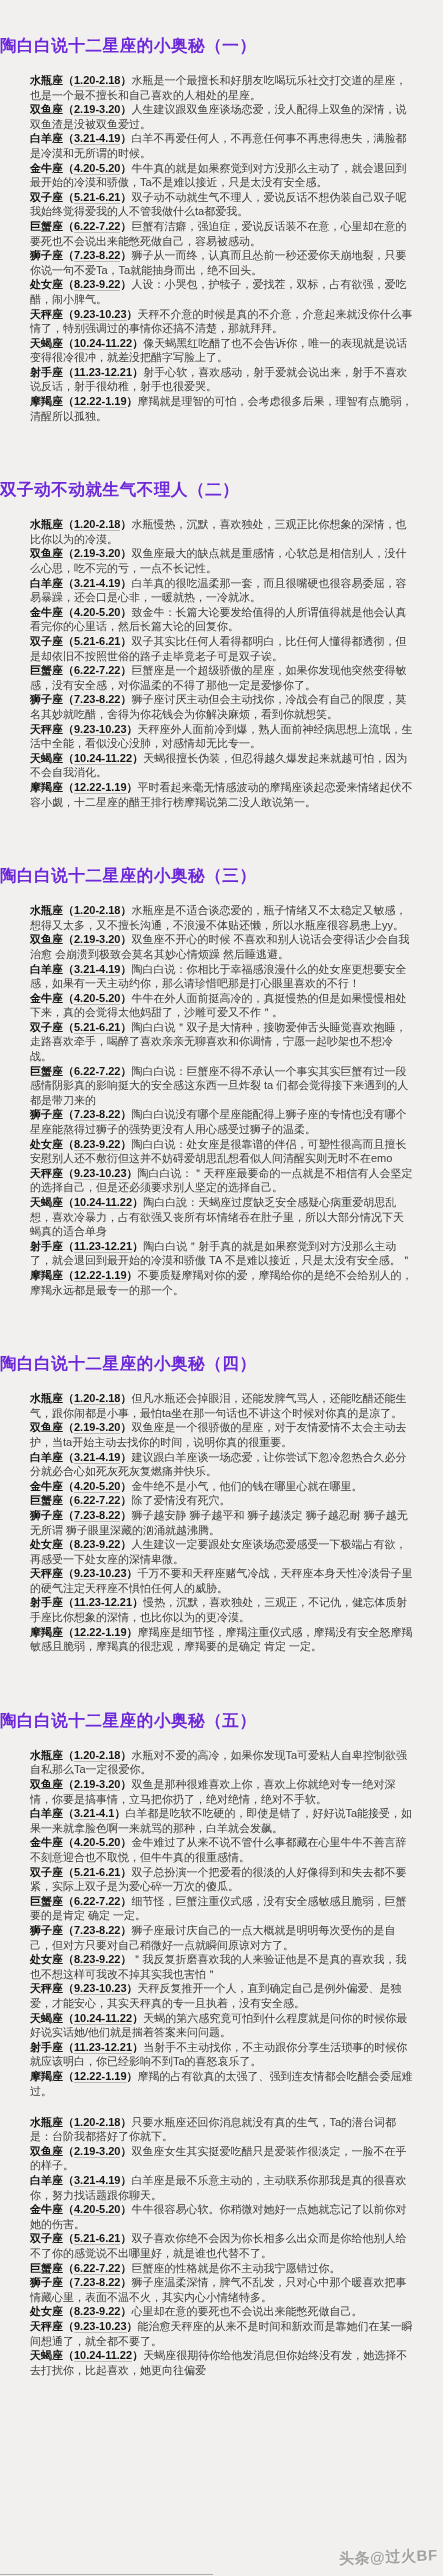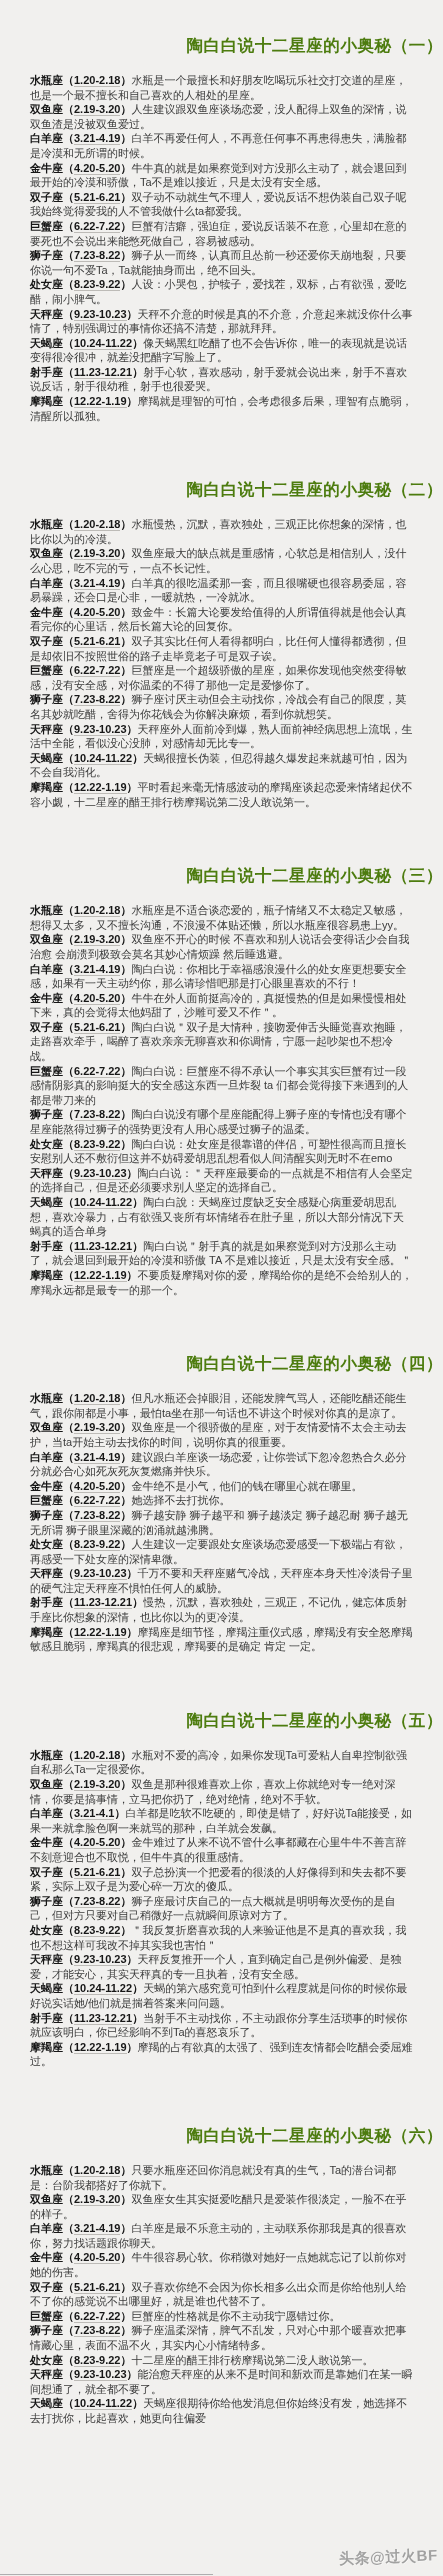--- a/index.html
+++ b/index.html
@@ -5,23 +5,23 @@
   html,body{margin:0;padding:0;}
   body{
     width:443px;height:2576px;position:relative;overflow:hidden;
     background:#f1f0ee;
     font-family:"Liberation Sans","DejaVu Sans",sans-serif;
   }
   .page{width:443px;height:2576px;position:relative;overflow:hidden;}
   .section{display:block;}
   .section-title{
     margin:56px 0 0 0;
-    text-align:right;
+    text-align:left;
     font-size:16.5px;line-height:21.5px;
-    font-weight:bold;color:#4d7c0f;
+    font-weight:bold;color:#6d28d9;
     letter-spacing:0.6px;
   }
   .section.first .section-title{margin-top:35px;}
   .entries{margin:16.5px 30px 0 30px;}
   .entry{
     margin:0;padding:0;
     font-size:11px;line-height:14.6px;
     color:#3a3a3a;text-align:left;
   }
   .sign{font-weight:bold;color:#161616;}
@@ -62,21 +62,21 @@
           <p class="entry"><span class="sign">巨蟹座</span><span class="date-wrap">（</span><span class="date-num">6.22-7.22</span><span class="date-wrap">）</span><span class="desc">巨蟹有洁癖，强迫症，爱说反话装不在意，心里却在意的要死也不会说出来能憋死做自己，容易被感动。</span></p>
           <p class="entry"><span class="sign">狮子座</span><span class="date-wrap">（</span><span class="date-num">7.23-8.22</span><span class="date-wrap">）</span><span class="desc">狮子从一而终，认真而且怂前一秒还爱你天崩地裂，只要你说一句不爱Ta，Ta就能抽身而出，绝不回头。</span></p>
           <p class="entry"><span class="sign">处女座</span><span class="date-wrap">（</span><span class="date-num">8.23-9.22</span><span class="date-wrap">）</span><span class="desc">人设：小哭包，护犊子，爱找茬，双标，占有欲强，爱吃醋，闹小脾气。</span></p>
           <p class="entry"><span class="sign">天秤座</span><span class="date-wrap">（</span><span class="date-num">9.23-10.23</span><span class="date-wrap">）</span><span class="desc">天秤不介意的时候是真的不介意，介意起来就没你什么事情了，特别强调过的事情你还搞不清楚，那就拜拜。</span></p>
           <p class="entry"><span class="sign">天蝎座</span><span class="date-wrap">（</span><span class="date-num">10.24-11.22</span><span class="date-wrap">）</span><span class="desc">像天蝎黑红吃醋了也不会告诉你，唯一的表现就是说话变得很冷很冲，就差没把醋字写脸上了。</span></p>
           <p class="entry"><span class="sign">射手座</span><span class="date-wrap">（</span><span class="date-num">11.23-12.21</span><span class="date-wrap">）</span><span class="desc">射手心软，喜欢感动，射手爱就会说出来，射手不喜欢说反话，射手很幼稚，射手也很爱哭。</span></p>
           <p class="entry"><span class="sign">摩羯座</span><span class="date-wrap">（</span><span class="date-num">12.22-1.19</span><span class="date-wrap">）</span><span class="desc">摩羯就是理智的可怕，会考虑很多后果，理智有点脆弱，清醒所以孤独。</span></p>
         </div>
       </div>
       <div class="section">
-        <h2 class="section-title">陶白白说十二星座的小奥秘（二）</h2>
+        <h2 class="section-title">双子动不动就生气不理人（二）</h2>
         <div class="entries">
           <p class="entry"><span class="sign">水瓶座</span><span class="date-wrap">（</span><span class="date-num">1.20-2.18</span><span class="date-wrap">）</span><span class="desc">水瓶慢热，沉默，喜欢独处，三观正比你想象的深情，也比你以为的冷漠。</span></p>
           <p class="entry"><span class="sign">双鱼座</span><span class="date-wrap">（</span><span class="date-num">2.19-3.20</span><span class="date-wrap">）</span><span class="desc">双鱼座最大的缺点就是重感情，心软总是相信别人，没什么心思，吃不完的亏，一点不长记性。</span></p>
           <p class="entry"><span class="sign">白羊座</span><span class="date-wrap">（</span><span class="date-num">3.21-4.19</span><span class="date-wrap">）</span><span class="desc">白羊真的很吃温柔那一套，而且很嘴硬也很容易委屈，容易暴躁，还会口是心非，一暖就热，一冷就冰。</span></p>
           <p class="entry"><span class="sign">金牛座</span><span class="date-wrap">（</span><span class="date-num">4.20-5.20</span><span class="date-wrap">）</span><span class="desc">致金牛：长篇大论要发给值得的人所谓值得就是他会认真看完你的心里话，然后长篇大论的回复你。</span></p>
           <p class="entry"><span class="sign">双子座</span><span class="date-wrap">（</span><span class="date-num">5.21-6.21</span><span class="date-wrap">）</span><span class="desc">双子其实比任何人看得都明白，比任何人懂得都透彻，但是却依旧不按照世俗的路子走毕竟老子可是双子诶。</span></p>
           <p class="entry"><span class="sign">巨蟹座</span><span class="date-wrap">（</span><span class="date-num">6.22-7.22</span><span class="date-wrap">）</span><span class="desc">巨蟹座是一个超级骄傲的星座，如果你发现他突然变得敏感，没有安全感，对你温柔的不得了那他一定是爱惨你了。</span></p>
           <p class="entry"><span class="sign">狮子座</span><span class="date-wrap">（</span><span class="date-num">7.23-8.22</span><span class="date-wrap">）</span><span class="desc">狮子座讨厌主动但会主动找你，冷战会有自己的限度，莫名其妙就吃醋，舍得为你花钱会为你解决麻烦，看到你就想笑。</span></p>
           <p class="entry"><span class="sign">天秤座</span><span class="date-wrap">（</span><span class="date-num">9.23-10.23</span><span class="date-wrap">）</span><span class="desc">天秤座外人面前冷到爆，熟人面前神经病思想上流氓，生活中全能，看似没心没肺，对感情却无比专一。</span></p>
           <p class="entry"><span class="sign">天蝎座</span><span class="date-wrap">（</span><span class="date-num">10.24-11.22</span><span class="date-wrap">）</span><span class="desc">天蝎很擅长伪装，但忍得越久爆发起来就越可怕，因为不会自我消化。</span></p>
@@ -100,55 +100,55 @@
           <p class="entry"><span class="sign">摩羯座</span><span class="date-wrap">（</span><span class="date-num">12.22-1.19</span><span class="date-wrap">）</span><span class="desc">不要质疑摩羯对你的爱，摩羯给你的是绝不会给别人的，摩羯永远都是最专一的那一个。</span></p>
         </div>
       </div>
       <div class="section">
         <h2 class="section-title">陶白白说十二星座的小奥秘（四）</h2>
         <div class="entries">
           <p class="entry"><span class="sign">水瓶座</span><span class="date-wrap">（</span><span class="date-num">1.20-2.18</span><span class="date-wrap">）</span><span class="desc">但凡水瓶还会掉眼泪，还能发脾气骂人，还能吃醋还能生气，跟你闹都是小事，最怕ta坐在那一句话也不讲这个时候对你真的是凉了。</span></p>
           <p class="entry"><span class="sign">双鱼座</span><span class="date-wrap">（</span><span class="date-num">2.19-3.20</span><span class="date-wrap">）</span><span class="desc">双鱼座是一个很骄傲的星座，对于友情爱情不太会主动去护，当ta开始主动去找你的时间，说明你真的很重要。</span></p>
           <p class="entry"><span class="sign">白羊座</span><span class="date-wrap">（</span><span class="date-num">3.21-4.19</span><span class="date-wrap">）</span><span class="desc">建议跟白羊座谈一场恋爱，让你尝试下忽冷忽热合久必分分就必合心如死灰死灰复燃痛并快乐。</span></p>
           <p class="entry"><span class="sign">金牛座</span><span class="date-wrap">（</span><span class="date-num">4.20-5.20</span><span class="date-wrap">）</span><span class="desc">金牛绝不是小气，他们的钱在哪里心就在哪里。</span></p>
-          <p class="entry"><span class="sign">巨蟹座</span><span class="date-wrap">（</span><span class="date-num">6.22-7.22</span><span class="date-wrap">）</span><span class="desc">她选择不去打扰你。</span></p>
+          <p class="entry"><span class="sign">巨蟹座</span><span class="date-wrap">（</span><span class="date-num">6.22-7.22</span><span class="date-wrap">）</span><span class="desc">除了爱情没有死穴。</span></p>
           <p class="entry"><span class="sign">狮子座</span><span class="date-wrap">（</span><span class="date-num">7.23-8.22</span><span class="date-wrap">）</span><span class="desc">狮子越安静 狮子越平和 狮子越淡定 狮子越忍耐 狮子越无无所谓 狮子眼里深藏的汹涌就越沸腾。</span></p>
           <p class="entry"><span class="sign">处女座</span><span class="date-wrap">（</span><span class="date-num">8.23-9.22</span><span class="date-wrap">）</span><span class="desc">人生建议一定要跟处女座谈场恋爱感受一下极端占有欲，再感受一下处女座的深情卑微。</span></p>
           <p class="entry"><span class="sign">天秤座</span><span class="date-wrap">（</span><span class="date-num">9.23-10.23</span><span class="date-wrap">）</span><span class="desc">千万不要和天秤座赌气冷战，天秤座本身天性冷淡骨子里的硬气注定天秤座不惧怕任何人的威胁。</span></p>
           <p class="entry"><span class="sign">射手座</span><span class="date-wrap">（</span><span class="date-num">11.23-12.21</span><span class="date-wrap">）</span><span class="desc">慢热，沉默，喜欢独处，三观正，不记仇，健忘体质射手座比你想象的深情，也比你以为的更冷漠。</span></p>
           <p class="entry"><span class="sign">摩羯座</span><span class="date-wrap">（</span><span class="date-num">12.22-1.19</span><span class="date-wrap">）</span><span class="desc">摩羯座是细节怪，摩羯注重仪式感，摩羯没有安全怒摩羯敏感且脆弱，摩羯真的很悲观，摩羯要的是确定 肯定 一定。</span></p>
         </div>
       </div>
       <div class="section">
         <h2 class="section-title">陶白白说十二星座的小奥秘（五）</h2>
         <div class="entries">
           <p class="entry"><span class="sign">水瓶座</span><span class="date-wrap">（</span><span class="date-num">1.20-2.18</span><span class="date-wrap">）</span><span class="desc">水瓶对不爱的高冷，如果你发现Ta可爱粘人自卑控制欲强自私那么Ta一定很爱你。</span></p>
           <p class="entry"><span class="sign">双鱼座</span><span class="date-wrap">（</span><span class="date-num">2.19-3.20</span><span class="date-wrap">）</span><span class="desc">双鱼是那种很难喜欢上你，喜欢上你就绝对专一绝对深情，你要是搞事情，立马把你扔了，绝对绝情，绝对不手软。</span></p>
           <p class="entry"><span class="sign">白羊座</span><span class="date-wrap">（</span><span class="date-num">3.21-4.1</span><span class="date-wrap">）</span><span class="desc">白羊都是吃软不吃硬的，即使是错了，好好说Ta能接受，如果一来就拿脸色啊一来就骂的那种，白羊就会发飙。</span></p>
           <p class="entry"><span class="sign">金牛座</span><span class="date-wrap">（</span><span class="date-num">4.20-5.20</span><span class="date-wrap">）</span><span class="desc">金牛难过了从来不说不管什么事都藏在心里牛牛不善言辞不刻意迎合也不取悦，但牛牛真的很重感情。</span></p>
           <p class="entry"><span class="sign">双子座</span><span class="date-wrap">（</span><span class="date-num">5.21-6.21</span><span class="date-wrap">）</span><span class="desc">双子总扮演一个把爱看的很淡的人好像得到和失去都不要紧，实际上双子是为爱心碎一万次的傻瓜。</span></p>
+          <p class="entry"><span class="sign">巨蟹座</span><span class="date-wrap">（</span><span class="date-num">6.22-7.22</span><span class="date-wrap">）</span><span class="desc">细节怪，巨蟹注重仪式感，没有安全感敏感且脆弱，巨蟹要的是肯定 确定 一定。</span></p>
           <p class="entry"><span class="sign">狮子座</span><span class="date-wrap">（</span><span class="date-num">7.23-8.22</span><span class="date-wrap">）</span><span class="desc">狮子座最讨庆自己的一点大概就是明明每次受伤的是自己，但对方只要对自己稍微好一点就瞬间原谅对方了。</span></p>
           <p class="entry"><span class="sign">处女座</span><span class="date-wrap">（</span><span class="date-num">8.23-9.22</span><span class="date-wrap">）</span><span class="desc">＂我反复折磨喜欢我的人来验证他是不是真的喜欢我，我也不想这样可我改不掉其实我也害怕＂</span></p>
           <p class="entry"><span class="sign">天秤座</span><span class="date-wrap">（</span><span class="date-num">9.23-10.23</span><span class="date-wrap">）</span><span class="desc">天秤反复推开一个人，直到确定自己是例外偏爱、是独爱，才能安心，其实天秤真的专一且执着，没有安全感。</span></p>
           <p class="entry"><span class="sign">天蝎座</span><span class="date-wrap">（</span><span class="date-num">10.24-11.22</span><span class="date-wrap">）</span><span class="desc">天蝎的第六感究竟可怕到什么程度就是问你的时候你最好说实话她/他们就是揣着答案来问问题。</span></p>
           <p class="entry"><span class="sign">射手座</span><span class="date-wrap">（</span><span class="date-num">11.23-12.21</span><span class="date-wrap">）</span><span class="desc">当射手不主动找你，不主动跟你分享生活琐事的时候你就应该明白，你已经影响不到Ta的喜怒哀乐了。</span></p>
           <p class="entry"><span class="sign">摩羯座</span><span class="date-wrap">（</span><span class="date-num">12.22-1.19</span><span class="date-wrap">）</span><span class="desc">摩羯的占有欲真的太强了、强到连友情都会吃醋会委屈难过。</span></p>
         </div>
       </div>
       <div class="section">
-        <h2 class="section-title">陶白白说十二星座的小奥秘（六）</h2>
         <div class="entries">
           <p class="entry"><span class="sign">水瓶座</span><span class="date-wrap">（</span><span class="date-num">1.20-2.18</span><span class="date-wrap">）</span><span class="desc">只要水瓶座还回你消息就没有真的生气，Ta的潜台词都是：台阶我都搭好了你就下。</span></p>
           <p class="entry"><span class="sign">双鱼座</span><span class="date-wrap">（</span><span class="date-num">2.19-3.20</span><span class="date-wrap">）</span><span class="desc">双鱼座女生其实挺爱吃醋只是爱装作很淡定，一脸不在乎的样子。</span></p>
           <p class="entry"><span class="sign">白羊座</span><span class="date-wrap">（</span><span class="date-num">3.21-4.19</span><span class="date-wrap">）</span><span class="desc">白羊座是最不乐意主动的，主动联系你那我是真的很喜欢你，努力找话题跟你聊天。</span></p>
           <p class="entry"><span class="sign">金牛座</span><span class="date-wrap">（</span><span class="date-num">4.20-5.20</span><span class="date-wrap">）</span><span class="desc">牛牛很容易心软。你稍微对她好一点她就忘记了以前你对她的伤害。</span></p>
           <p class="entry"><span class="sign">双子座</span><span class="date-wrap">（</span><span class="date-num">5.21-6.21</span><span class="date-wrap">）</span><span class="desc">双子喜欢你绝不会因为你长相多么出众而是你给他别人给不了你的感觉说不出哪里好，就是谁也代替不了。</span></p>
           <p class="entry"><span class="sign">巨蟹座</span><span class="date-wrap">（</span><span class="date-num">6.22-7.22</span><span class="date-wrap">）</span><span class="desc">巨蟹座的性格就是你不主动我宁愿错过你。</span></p>
           <p class="entry"><span class="sign">狮子座</span><span class="date-wrap">（</span><span class="date-num">7.23-8.22</span><span class="date-wrap">）</span><span class="desc">狮子座温柔深情，脾气不乱发，只对心中那个暖喜欢把事情藏心里，表面不温不火，其实内心小情绪特多。</span></p>
-          <p class="entry"><span class="sign">处女座</span><span class="date-wrap">（</span><span class="date-num">8.23-9.22</span><span class="date-wrap">）</span><span class="desc">十二星座的醋王排行榜摩羯说第二没人敢说第一。</span></p>
+          <p class="entry"><span class="sign">处女座</span><span class="date-wrap">（</span><span class="date-num">8.23-9.22</span><span class="date-wrap">）</span><span class="desc">心里却在意的要死也不会说出来能憋死做自己。</span></p>
           <p class="entry"><span class="sign">天秤座</span><span class="date-wrap">（</span><span class="date-num">9.23-10.23</span><span class="date-wrap">）</span><span class="desc">能治愈天秤座的从来不是时间和新欢而是靠她们在某一瞬间想通了，就全都不要了。</span></p>
           <p class="entry"><span class="sign">天蝎座</span><span class="date-wrap">（</span><span class="date-num">10.24-11.22</span><span class="date-wrap">）</span><span class="desc">天蝎座很期待你给他发消息但你始终没有发，她选择不去打扰你，比起喜欢，她更向往偏爱</span></p>
         </div>
       </div>
     </div>
   <div class="watermark">头条@过火BF</div>
   <div class="bottom-line"></div>
 </div>
 
 

